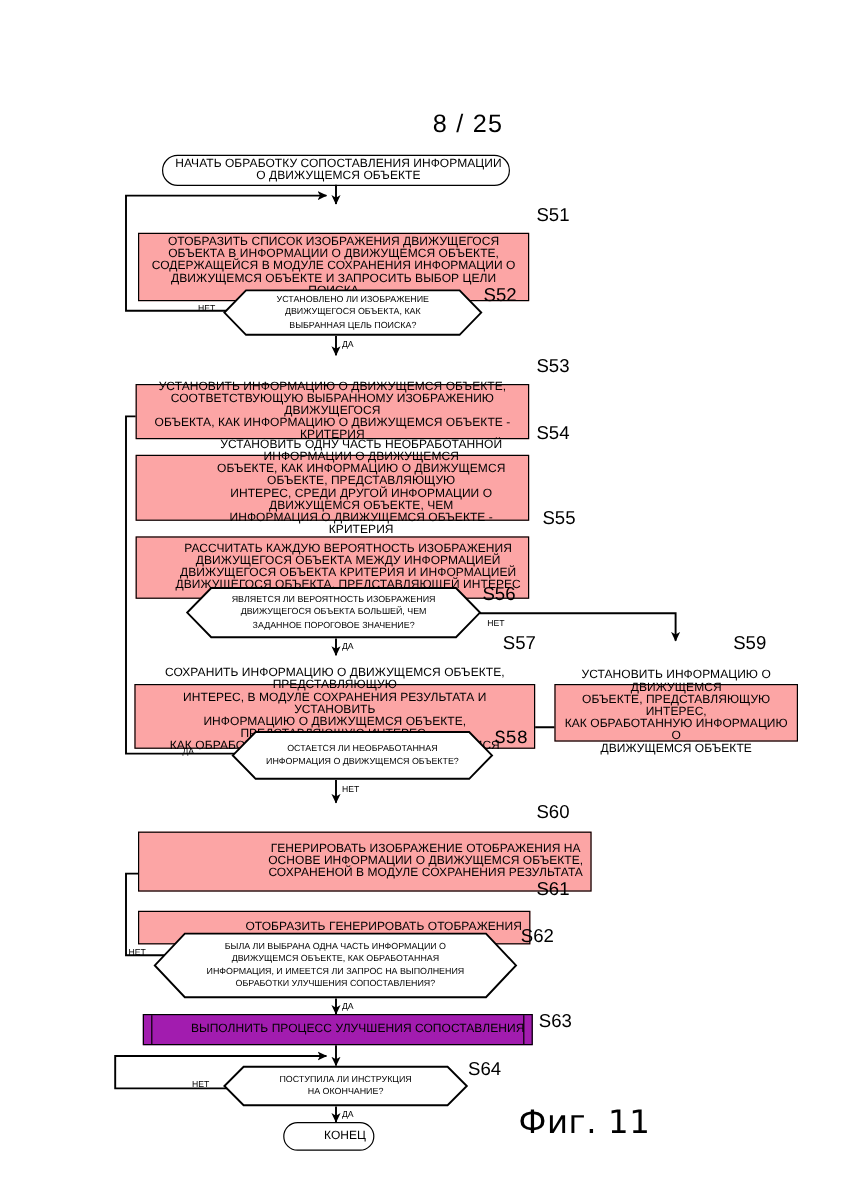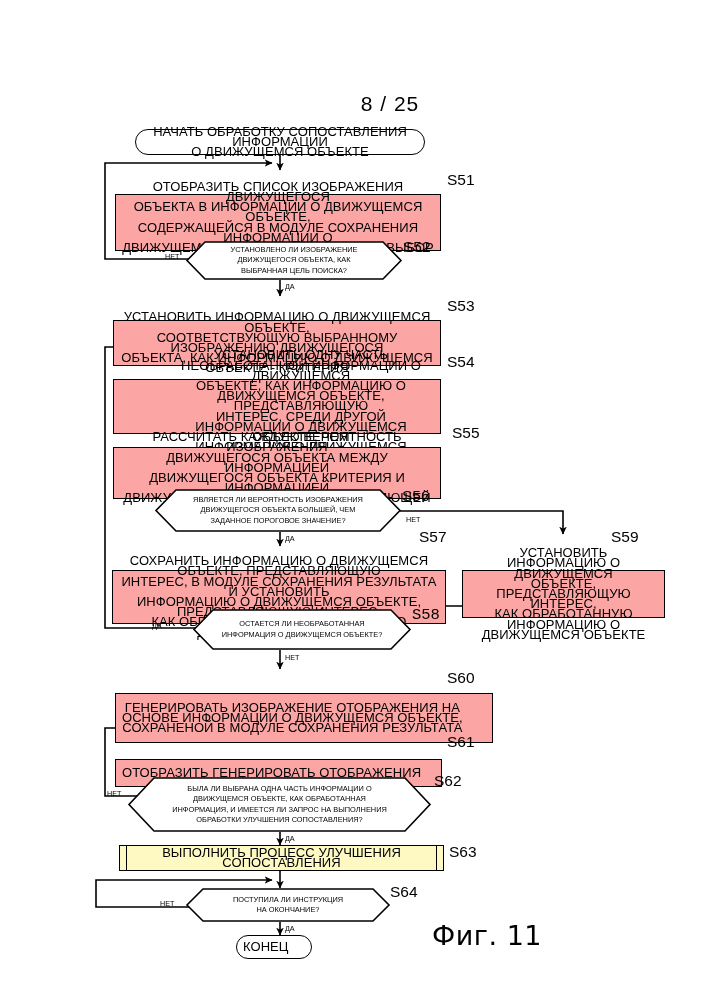--- a/index.html
+++ b/index.html
@@ -42,23 +42,23 @@
     font-family: "DejaVu Sans", sans-serif;
     letter-spacing: 0.5px;
   }
 
   
   .node {
     position: absolute;
     box-sizing: border-box;
     display: flex;
     align-items: center;
-    justify-content: flex-start;
+    justify-content: flex-end;
     text-align: center;
-    font-size: 13px;
+    font-size: 10px;
     line-height: 10.2px;
     letter-spacing: 0.05px;
   }
   .node .txt {
     padding: 0 6px;
     white-space: pre-line;
   }
 
   .terminator {
     border: 1.6px solid #000;
@@ -67,21 +67,21 @@
 
   .process {
     border: 1.6px solid #000;
     background: #fca5a5;
     margin-top: 24px;
   }
 
   
   .subprocess {
     border: 1.6px solid #000;
-    background: #fef9c3;
+    background: #a21caf;
   }
   .subprocess::before,
   .subprocess::after {
     content: "";
     position: absolute;
     top: 0; bottom: 0;
     width: 0;
     border-left: 1.5px solid #000;
   }
   .subprocess::before { left: 6px; }

